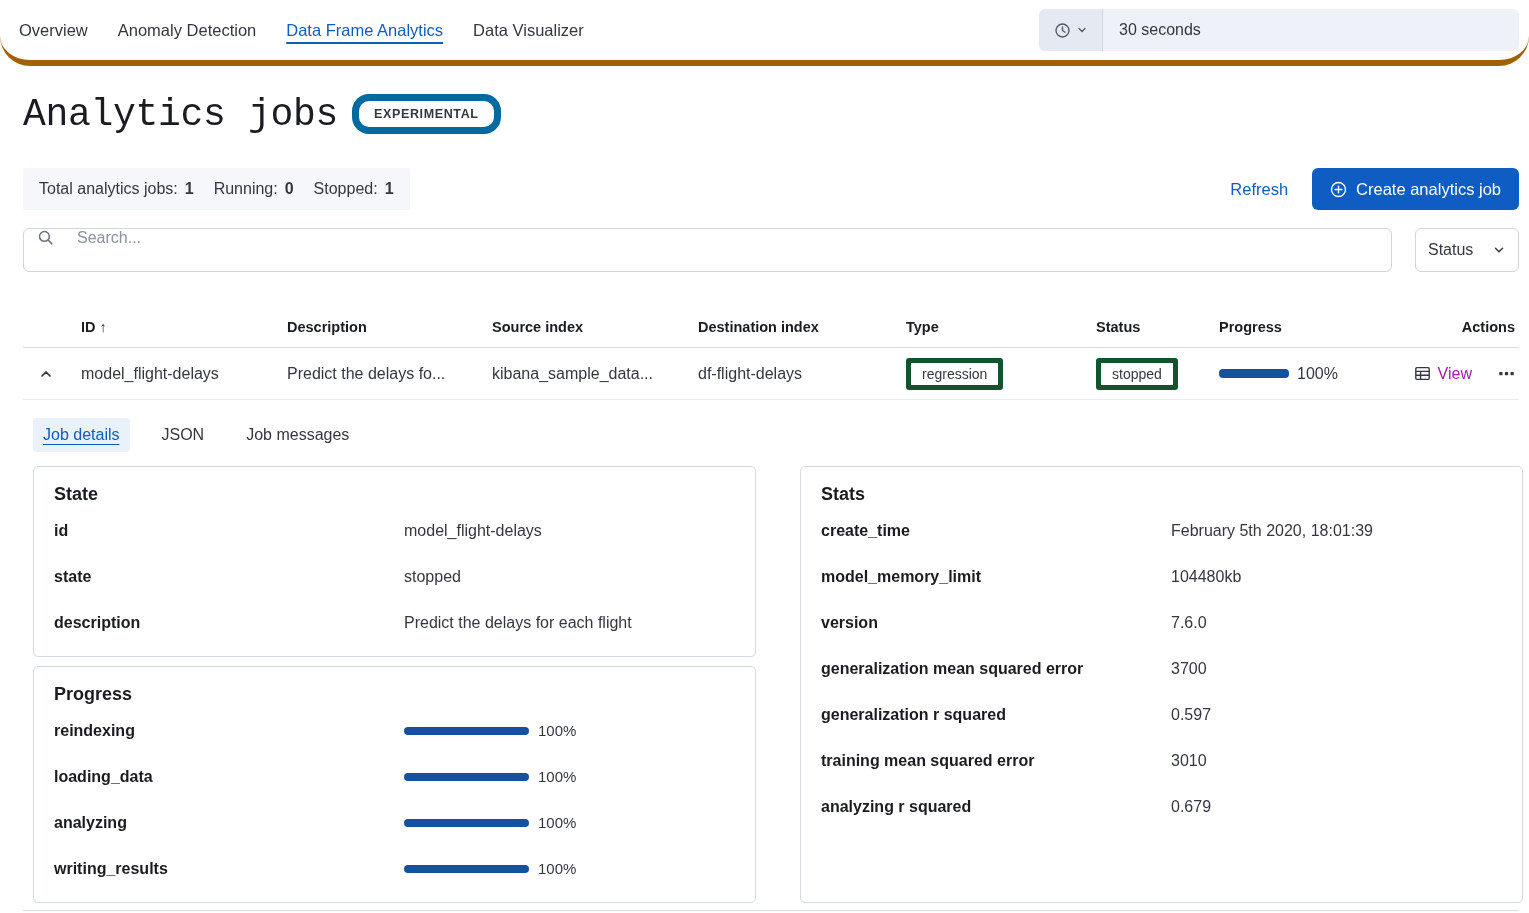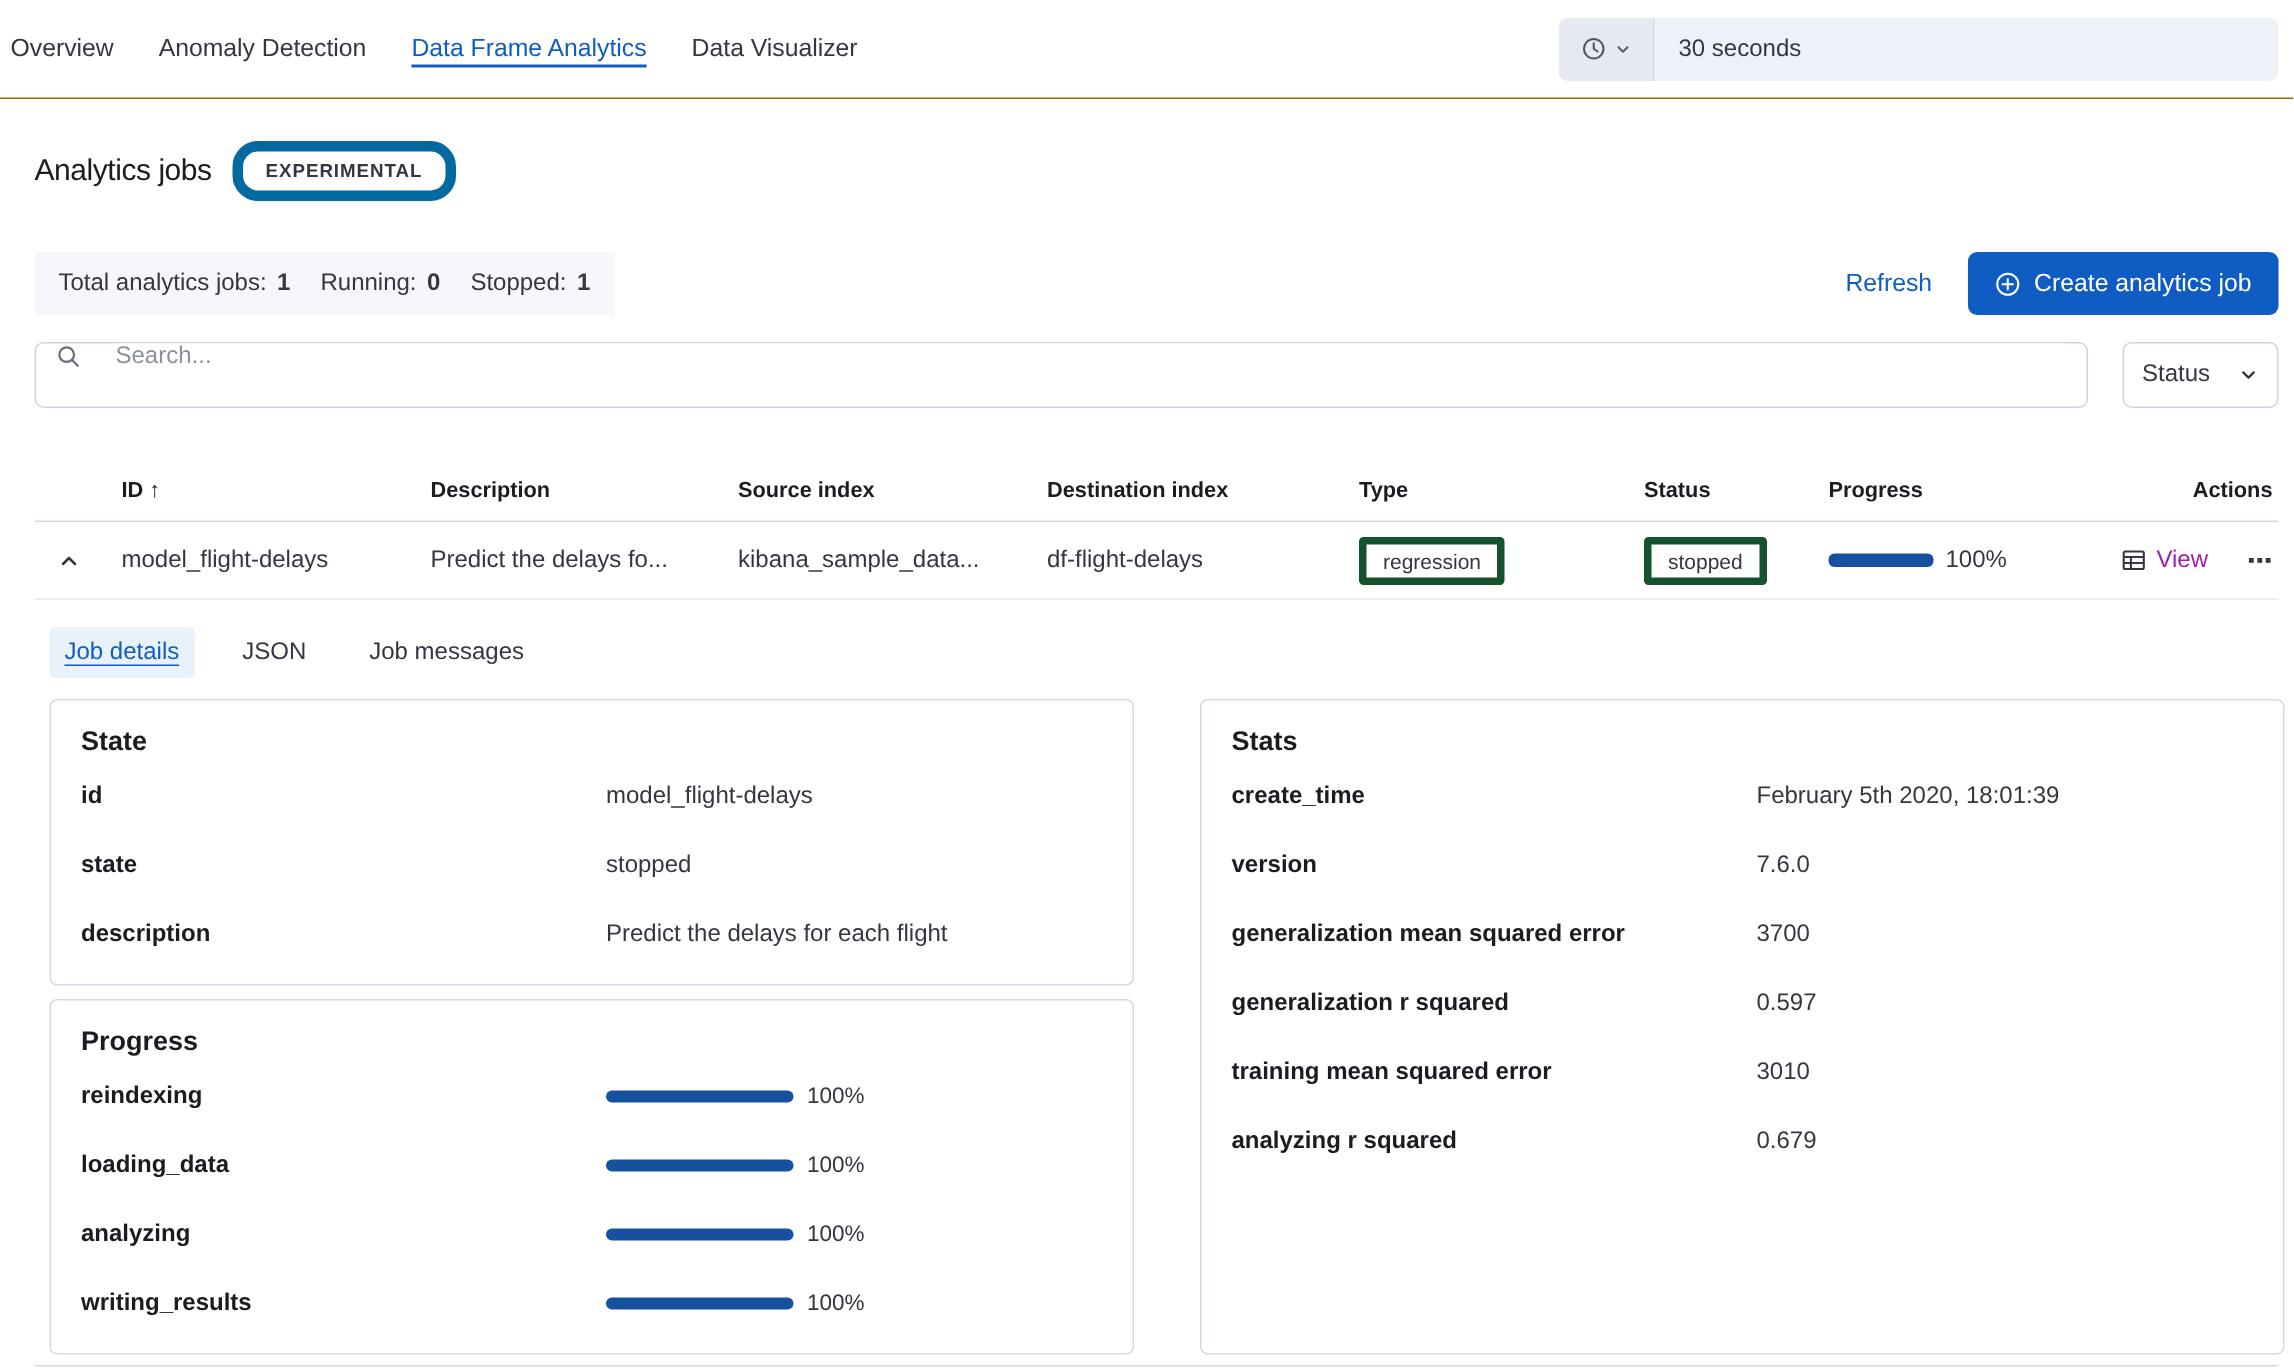--- a/index.html
+++ b/index.html
@@ -8,23 +8,24 @@
     font-family: "Liberation Sans", sans-serif;
     color: #343741;
     background: #ffffff;
     height: 913px;
     overflow: hidden;
     position: relative;
   }
   
   .topbar {
     height: 66px;
-    padding: 0 10px 0 7px;
+    padding: 0 10px 0 19px;
     display: flex; align-items: center; justify-content: space-between;
-    border-bottom: 1px solid #a16207;
+    border-bottom: 6px solid #a16207;
+    border-radius: 30px;
   }
   .nav-tabs { display: flex; gap: 30px; align-items: center; }
   .nav-tab {
     font-size: 16.5px; color: #343741; cursor: pointer; white-space: nowrap;
   }
   .nav-tab.active {
     color: #0F5DC2;
     text-decoration: underline;
     text-decoration-thickness: 2px;
     text-underline-offset: 6px;
@@ -38,21 +39,21 @@
     justify-content: center; gap: 5px; cursor: pointer; border-right: 1px solid #cfd7e2;
   }
   .refresh-ctl .value-seg {
     flex: 1; background: #eef1f7; display: flex; align-items: center;
     padding: 0 16px; font-size: 16px; color: #343741; cursor: pointer;
   }
   svg.icon { display: block; }
   
   .main { padding: 0 10px 0 23px; }
   .title-row { margin-top: 22px; display: flex; align-items: center; gap: 14px; height: 52px; }
-  .page-title { font-size: 20px; font-weight: 400; color: #1a1c21; letter-spacing: -0.3px; }
+  .page-title { font-size: 38px; font-weight: 400; color: #1a1c21; letter-spacing: -0.3px; font-family: Liberation Mono, monospace; }
   .exp-badge {
     border: 7px solid #0369a1; border-radius: 17px; padding: 6px 15px;
     font-size: 12.5px; font-weight: 700; letter-spacing: 0.05em; color: #343741;
   }
   .summary-row { margin-top: 26px; display: flex; align-items: center; justify-content: space-between; height: 46px; }
   .summary-strip {
     background: #f5f7fa; padding: 12px 16px; display: flex; gap: 20px;
     font-size: 16px; align-items: flex-end; border-radius: 2px;
   }
   .summary-item { display: flex; gap: 7px; }
@@ -305,20 +306,24 @@
       </div>
     </div>
 
     <div class="panel">
       <div class="panel-title">Stats</div>
       <div class="def-row">
         <div class="def-label">create_time</div>
         <div class="def-value">February 5th 2020, 18:01:39</div>
       </div>
       <div class="def-row">
+        <div class="def-label">model_memory_limit</div>
+        <div class="def-value">104480kb</div>
+      </div>
+      <div class="def-row">
         <div class="def-label">version</div>
         <div class="def-value">7.6.0</div>
       </div>
       <div class="def-row">
         <div class="def-label">generalization mean squared error</div>
         <div class="def-value">3700</div>
       </div>
       <div class="def-row">
         <div class="def-label">generalization r squared</div>
         <div class="def-value">0.597</div>

